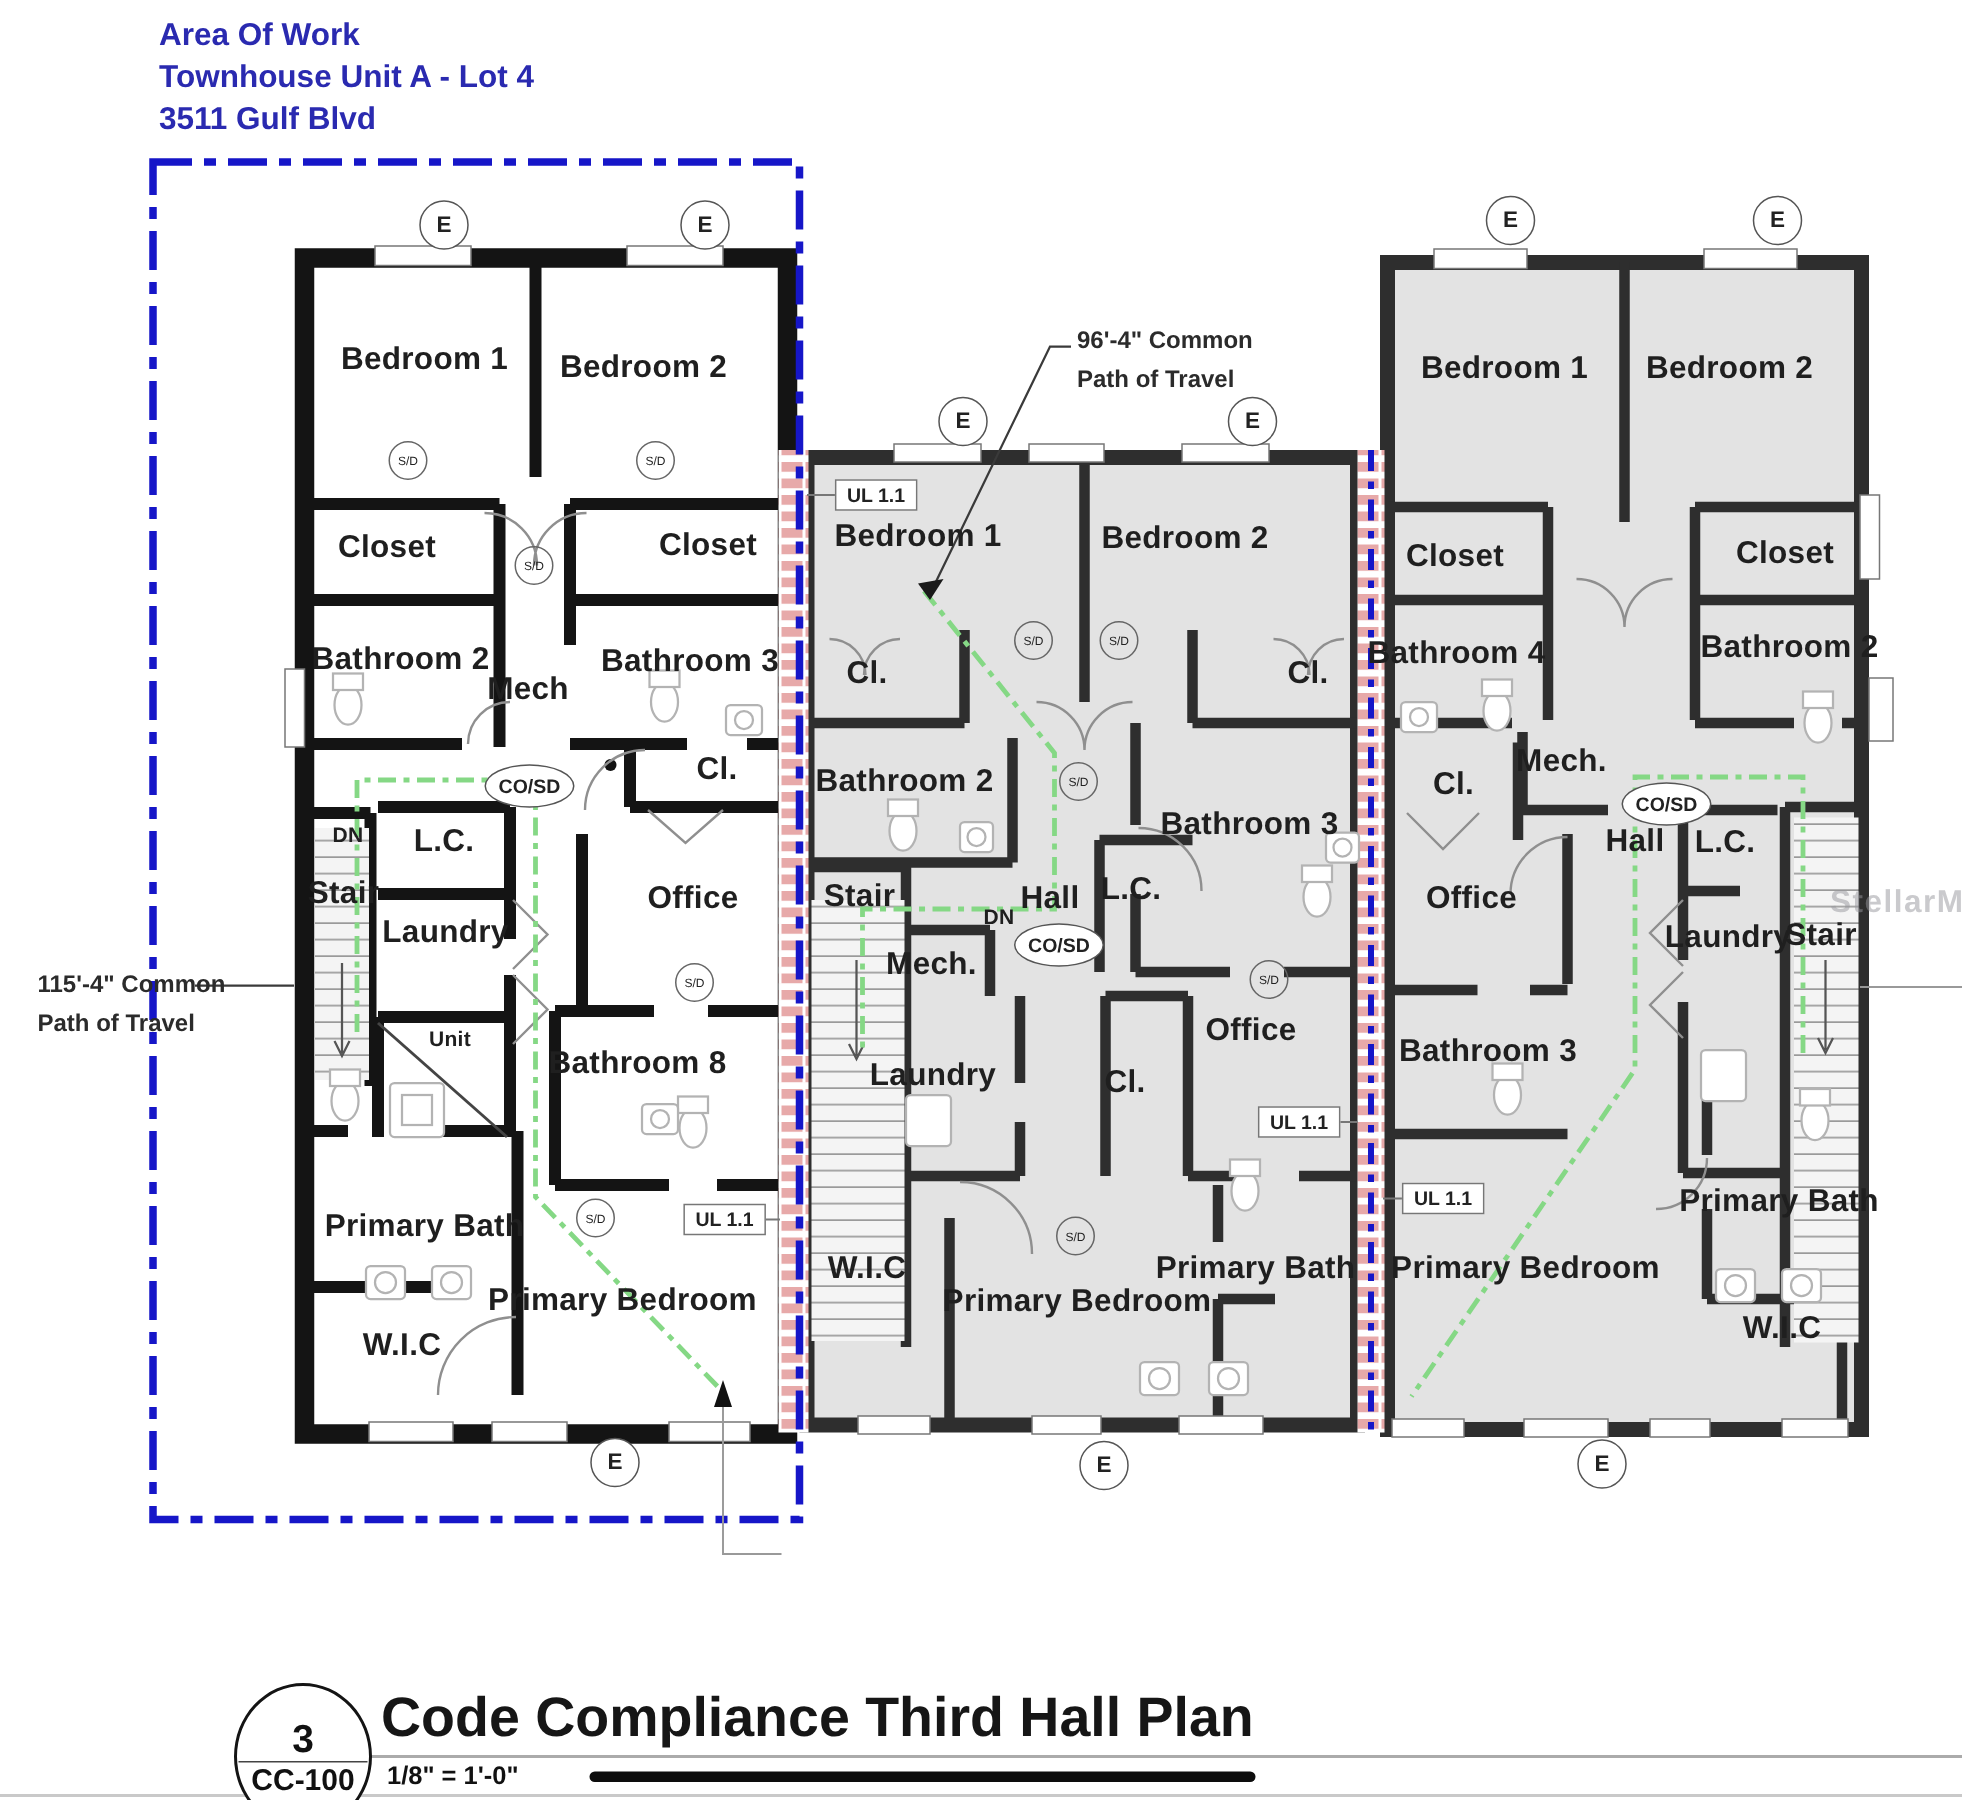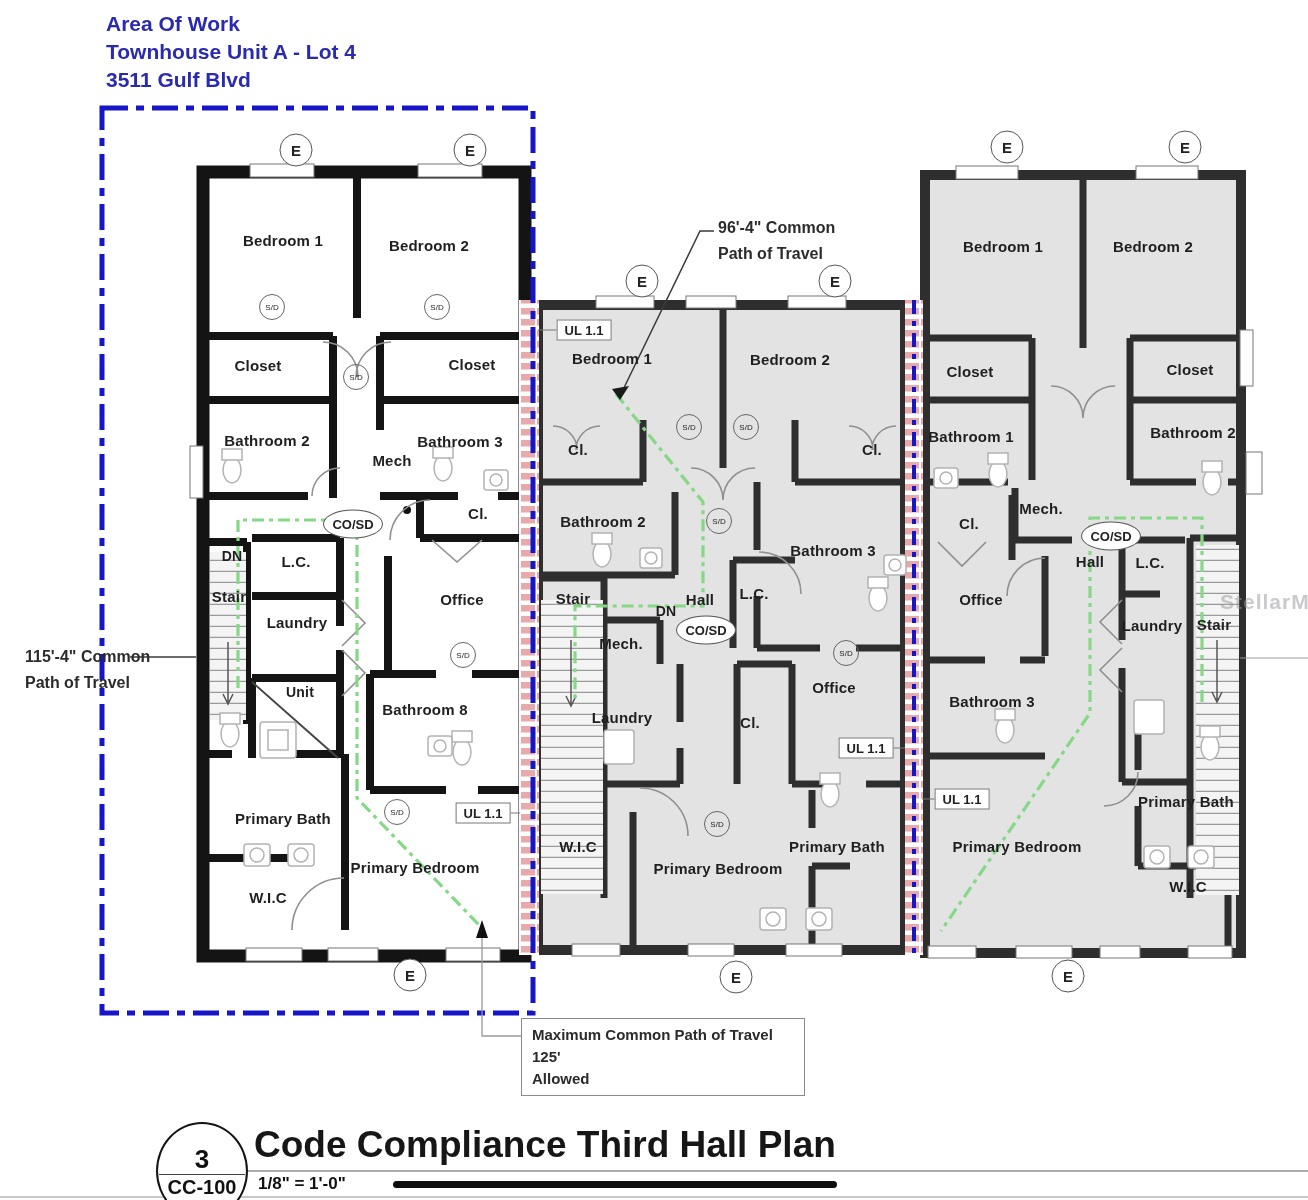--- a/index.html
+++ b/index.html
@@ -1,20 +1,20 @@
 <!DOCTYPE html>
 <html><head>
 <meta charset="utf-8">
 <style>
   html,body{margin:0;padding:0;background:#fff;}
   .canvas{position:relative;width:1308px;height:1200px;background:#ffffff;overflow:hidden;
           font-family:"Liberation Sans",sans-serif;}
   .plan-svg{position:absolute;left:0;top:0;z-index:1;}
   #plan-layer{position:absolute;left:0;top:0;width:1308px;height:1200px;z-index:2;pointer-events:none;}
-  .room-label{position:absolute;transform:translate(-50%,-50%);font-size:15px;font-weight:bold;
+  .room-label{position:absolute;transform:translate(-50%,-50%);font-size:21px;font-weight:bold;
               color:#1f1f1f;white-space:nowrap;letter-spacing:.2px;}
   .room-label.small{font-size:14px;}
   .tag{position:absolute;transform:translate(-50%,-50%);display:flex;align-items:center;
        justify-content:center;background:#fff;color:#222;white-space:nowrap;}
   .tag-e{width:31px;height:31px;border:1.7px solid #555;border-radius:50%;font-size:15px;font-weight:bold;}
   .tag-sd{width:24px;height:24px;border:1.3px solid #666;border-radius:50%;font-size:8px;font-weight:normal;
           background:transparent;}
   .tag-cosd{width:58px;height:27px;border:1.6px solid #555;border-radius:50%/50%;font-size:13px;font-weight:bold;}
   .tag-ul{border:1.3px solid #777;padding:2px 7px;font-size:13px;font-weight:bold;}
   .header-note{position:absolute;left:106px;top:10px;z-index:3;color:#2a2ab0;font-size:21px;
@@ -244,21 +244,21 @@
       <path d="M1240 658 H1308" stroke="#999" stroke-width="1.2" fill="none"></path>
     </g>
   </svg>
 
   <div id="plan-layer">
       <div class="room-label" style="left: 283px; top: 240px;">Bedroom 1</div>
       <div class="room-label" style="left: 429px; top: 245px;">Bedroom 2</div>
       <div class="room-label" style="left: 258px; top: 365px;">Closet</div>
       <div class="room-label" style="left: 472px; top: 364px;">Closet</div>
       <div class="room-label" style="left: 267px; top: 440px;">Bathroom 2</div>
-      <div class="room-label" style="left: 352px; top: 460px; margin-left: 40px;">Mech</div>
+      <div class="room-label" style="left: 352px; top: 460px;">Mech</div>
       <div class="room-label" style="left: 460px; top: 441px;">Bathroom 3</div>
       <div class="room-label" style="left: 478px; top: 513px;">Cl.</div>
       <div class="room-label small" style="left: 232px; top: 556px;">DN</div>
       <div class="room-label" style="left: 296px; top: 561px;">L.C.</div>
       <div class="room-label" style="left: 229px; top: 596px;">Stair</div>
       <div class="room-label" style="left: 297px; top: 622px;">Laundry</div>
       <div class="room-label" style="left: 462px; top: 599px;">Office</div>
       <div class="room-label small" style="left: 300px; top: 692px;">Unit</div>
       <div class="room-label" style="left: 425px; top: 709px;">Bathroom 8</div>
       <div class="room-label" style="left: 283px; top: 818px;">Primary Bath</div>
@@ -278,21 +278,21 @@
       <div class="room-label" style="left: 622px; top: 717px;">Laundry</div>
       <div class="room-label" style="left: 750px; top: 722px;">Cl.</div>
       <div class="room-label" style="left: 834px; top: 687px;">Office</div>
       <div class="room-label" style="left: 578px; top: 846px;">W.I.C</div>
       <div class="room-label" style="left: 718px; top: 868px;">Primary Bedroom</div>
       <div class="room-label" style="left: 837px; top: 846px;">Primary Bath</div>
       <div class="room-label" style="left: 1003px; top: 246px;">Bedroom 1</div>
       <div class="room-label" style="left: 1153px; top: 246px;">Bedroom 2</div>
       <div class="room-label" style="left: 970px; top: 371px;">Closet</div>
       <div class="room-label" style="left: 1190px; top: 369px;">Closet</div>
-      <div class="room-label" style="left: 971px; top: 436px;">Bathroom 1</div>
+      <div class="room-label" style="left: 971px; top: 436px;">Bathroom 4</div>
       <div class="room-label" style="left: 1193px; top: 432px;">Bathroom 2</div>
       <div class="room-label" style="left: 969px; top: 523px;">Cl.</div>
       <div class="room-label" style="left: 1041px; top: 508px;">Mech.</div>
       <div class="room-label" style="left: 1090px; top: 561px;">Hall</div>
       <div class="room-label" style="left: 1150px; top: 562px;">L.C.</div>
       <div class="room-label" style="left: 981px; top: 599px;">Office</div>
       <div class="room-label" style="left: 1152px; top: 625px;">Laundry</div>
       <div class="room-label" style="left: 1214px; top: 624px;">Stair</div>
       <div class="room-label" style="left: 992px; top: 701px;">Bathroom 3</div>
       <div class="room-label" style="left: 1017px; top: 846px;">Primary Bedroom</div>
@@ -333,24 +333,20 @@
   </div>
 
   <div class="ann ann-96">
     <div>96'-4" Common</div>
     <div>Path of Travel</div>
   </div>
   <div class="ann ann-115">
     <div>115'-4" Common</div>
     <div>Path of Travel</div>
   </div>
-  <div class="max-box">
-    <div>Maximum Common Path of Travel 125'</div>
-    <div>Allowed</div>
-  </div>
 
   <div class="watermark">StellarMLS</div>
 
   <div class="sheet-circle">
     <div class="num">3</div>
     <div class="id">CC-100</div>
   </div>
   <div class="sheet-title">Code Compliance Third Hall Plan</div>
   <div class="rule-1"></div>
   <div class="scale-text">1/8" = 1'-0"</div>

